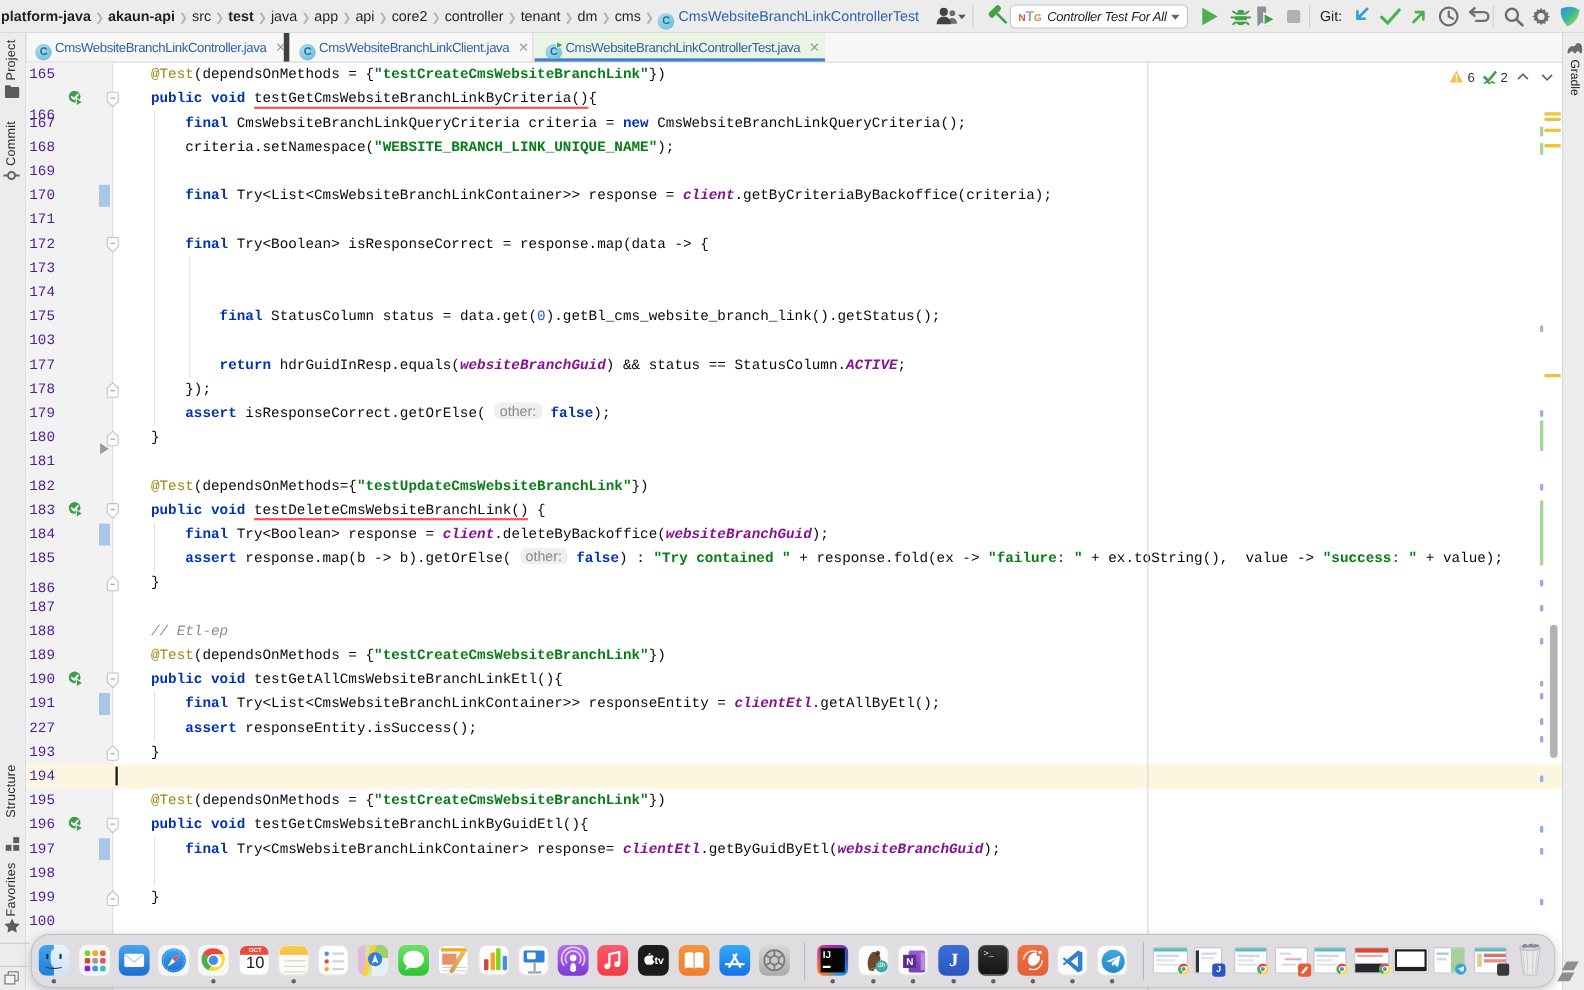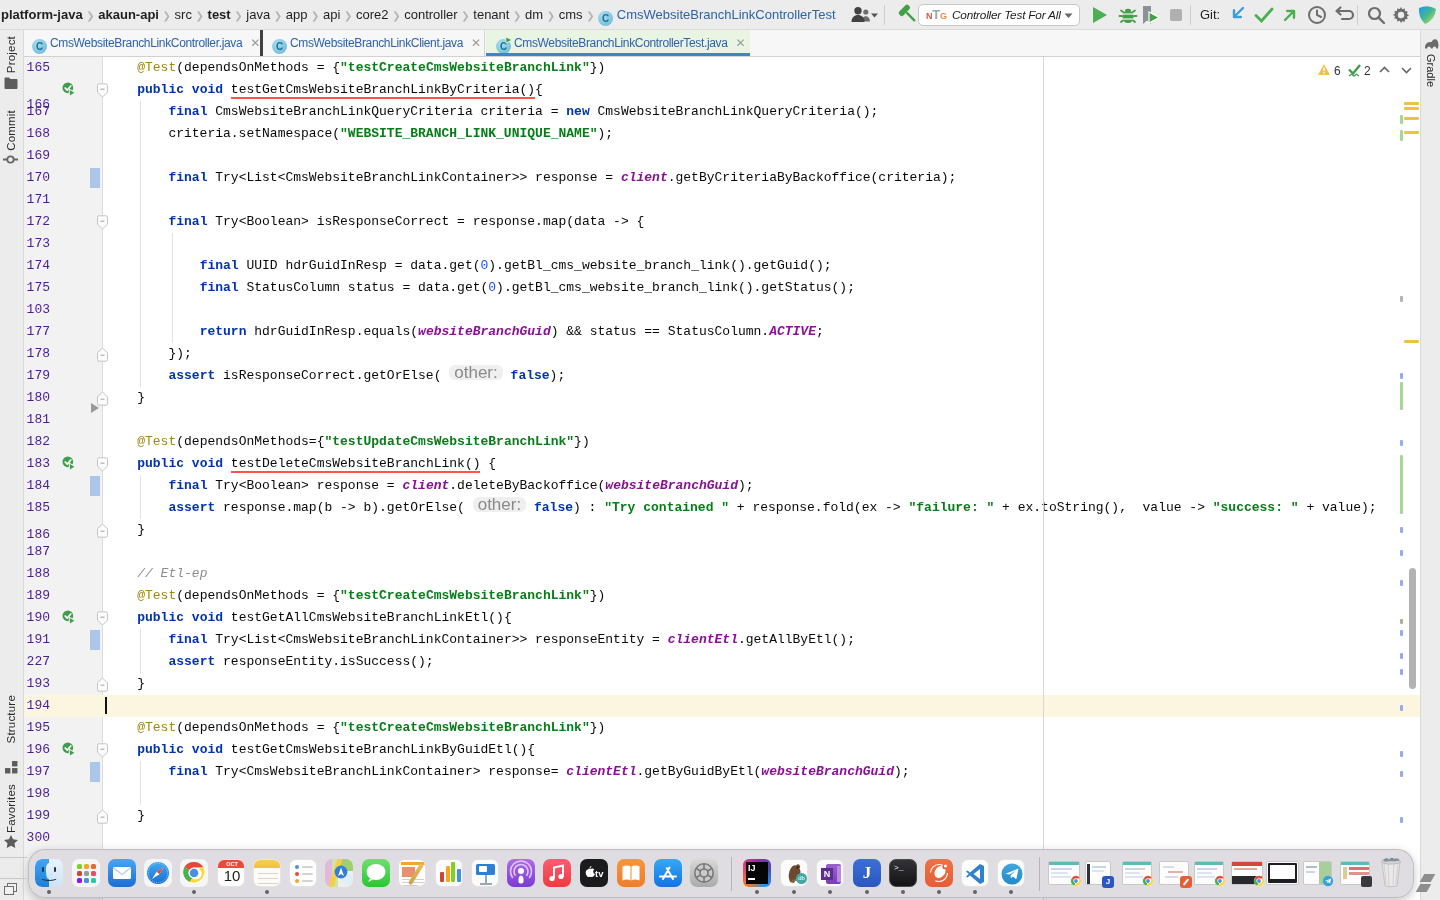--- a/index.html
+++ b/index.html
@@ -44,21 +44,21 @@
   font-size:13px; color:#4c1d95; left:0; }
 .cl { position:absolute; left:82px; height:22px; line-height:22px; white-space:pre; color:#080808; }
 .k { color:#0033b3; font-weight:bold; }
 .s { color:#067d17; font-weight:bold; }
 .n { color:#1750eb; }
 .f { color:#871094; font-weight:bold; font-style:italic; }
 .a { color:#9e880d; }
 .cm { color:#8c8c8c; font-style:italic; }
 .u { border-bottom:2px solid #fb554a; }
 .hint { display:inline-block; background:#efefef; color:#8a8a8a; border-radius:6px;
-  font-family:"Liberation Sans",sans-serif; font-size:17px; line-height:15px; padding:0 5px;
+  font-family:"Liberation Sans",sans-serif; font-size:13px; line-height:15px; padding:0 5px;
   vertical-align:1px; }
 .chbar { position:absolute; left:66px; width:10px; height:20px; background:#aac7ea; }
 .runico { position:absolute; left:38px; width:15px; height:15px; }
 .ig { position:absolute; width:1px; background:#e2e2e2; }
 
 
 .esy { position:absolute; left:1380px; width:15px; height:3px; background:#eec43e; border-radius:1px; }
 .esg { position:absolute; left:1376px; width:3px; background:#a5d896; border-radius:1px; }
 .esb { position:absolute; left:1376px; width:3px; height:6px; background:#96aaf0; border-radius:1px; z-index:2; }
 #sthumb { position:absolute; left:1385px; top:511px; width:7px; height:121px;
@@ -168,21 +168,21 @@
             <stop offset="0" stop-color="#2196f3"></stop>
             <stop offset=".5" stop-color="#43b98f"></stop>
             <stop offset="1" stop-color="#e4e44a"></stop>
           </linearGradient>
         </defs>
         <path d="M4 5 Q13 1 21 6 Q20 17 10 21 Q3 14 4 5 Z" fill="url(#av)"></path>
       </svg>
   </div>
 
   <div id="tabbar">
-    <div class="tab" style="left:0; width:239px; border-right:3px solid #404040;">
+    <div class="tab" style="left:0; width:239px; border-right:5px solid #404040;">
       <span style="margin-left:8px;" class="cicon">C</span> CmsWebsiteBranchLinkController.java <span class="x">✕</span>
     </div>
     <div class="tab" style="left:240px; width:221px; border-right:1px solid #d6d6d6;">
       <span style="margin-left:8px;" class="cicon">C</span> CmsWebsiteBranchLinkClient.java <span class="x">✕</span>
     </div>
     <div class="tab" style="left:462px; width:264px; background:#eaf4e2; border-bottom:3px solid #4083c9; height:26px;">
       <span style="margin-left:10px; position:relative;" class="cicon">C<svg style="position:absolute; right:-2px; top:-3px;" width="8" height="8" viewBox="0 0 9 9">
             <path d="M1 8 L1 1 L8 4.5 Z" fill="#43a047" stroke="#fff" stroke-width="0.8"></path>
           </svg></span> CmsWebsiteBranchLinkControllerTest.java <span class="x">✕</span>
     </div>
@@ -229,21 +229,20 @@
     <div class="ln" style="top:66px;">168</div>
     <div class="cl" style="top:66px;">        criteria.setNamespace(<span class="s">"WEBSITE_BRANCH_LINK_UNIQUE_NAME"</span>);</div>
     <div class="ln" style="top:88px;">169</div>
     <div class="ln" style="top:110px;">170</div>
     <div class="cl" style="top:110px;">        <span class="k">final</span> Try&lt;List&lt;CmsWebsiteBranchLinkContainer&gt;&gt; response = <span class="f">client</span>.getByCriteriaByBackoffice(criteria);</div>
     <div class="ln" style="top:132px;">171</div>
     <div class="ln" style="top:154px;">172</div>
     <div class="cl" style="top:154px;">        <span class="k">final</span> Try&lt;Boolean&gt; isResponseCorrect = response.map(data -&gt; {</div>
     <div class="ln" style="top:176px;">173</div>
     <div class="ln" style="top:198px;">174</div>
-    <div class="cl" style="top:198px;">            <span class="k">final</span> UUID hdrGuidInResp = data.get(<span class="n">0</span>).getBl_cms_website_branch_link().getGuid();</div>
     <div class="ln" style="top:220px;">175</div>
     <div class="cl" style="top:220px;">            <span class="k">final</span> StatusColumn status = data.get(<span class="n">0</span>).getBl_cms_website_branch_link().getStatus();</div>
     <div class="ln" style="top:242px;">103</div>
     <div class="ln" style="top:264px;">177</div>
     <div class="cl" style="top:264px;">            <span class="k">return</span> hdrGuidInResp.equals(<span class="f">websiteBranchGuid</span>) &amp;&amp; status == StatusColumn.<span class="f">ACTIVE</span>;</div>
     <div class="ln" style="top:286px;">178</div>
     <div class="cl" style="top:286px;">        });</div>
     <div class="ln" style="top:308px;">179</div>
     <div class="cl" style="top:308px;">        <span class="k">assert</span> isResponseCorrect.getOrElse( <span class="hint">other:</span> <span class="k">false</span>);</div>
     <div class="ln" style="top:330px;">180</div>
@@ -275,21 +274,21 @@
     <div class="ln" style="top:638px;">194</div>
     <div class="ln" style="top:660px;">195</div>
     <div class="cl" style="top:660px;">    <span class="a">@Test</span>(dependsOnMethods = {<span class="s">"testCreateCmsWebsiteBranchLink"</span>})</div>
     <div class="ln" style="top:682px;">196</div>
     <div class="cl" style="top:682px;">    <span class="k">public void</span> testGetCmsWebsiteBranchLinkByGuidEtl(){</div>
     <div class="ln" style="top:704px;">197</div>
     <div class="cl" style="top:704px;">        <span class="k">final</span> Try&lt;CmsWebsiteBranchLinkContainer&gt; response= <span class="f">clientEtl</span>.getByGuidByEtl(<span class="f">websiteBranchGuid</span>);</div>
     <div class="ln" style="top:726px;">198</div>
     <div class="ln" style="top:748px;">199</div>
     <div class="cl" style="top:748px;">    }</div>
-    <div class="ln" style="top:770px;">300</div>
+    <div class="ln" style="top:770px;">100</div>
 <svg class="runico" style="top:25px;" viewBox="0 0 16 16">
         <circle cx="6.2" cy="6.2" r="5.7" fill="#3f9e4d"></circle>
         <path d="M3.4 6.4 L5.6 8.6 L9.4 4.2" fill="none" stroke="#fff" stroke-width="1.8" stroke-linecap="round" stroke-linejoin="round"></path>
         <path d="M7.8 7.6 L7.8 15.4 L14.2 11.5 Z" fill="#3f9e4d" stroke="#f2f2f2" stroke-width="1.1"></path>
       </svg>
 <svg class="runico" style="top:399px;" viewBox="0 0 16 16">
         <circle cx="6.2" cy="6.2" r="5.7" fill="#3f9e4d"></circle>
         <path d="M3.4 6.4 L5.6 8.6 L9.4 4.2" fill="none" stroke="#fff" stroke-width="1.8" stroke-linecap="round" stroke-linejoin="round"></path>
         <path d="M7.8 7.6 L7.8 15.4 L14.2 11.5 Z" fill="#3f9e4d" stroke="#f2f2f2" stroke-width="1.1"></path>
       </svg>

